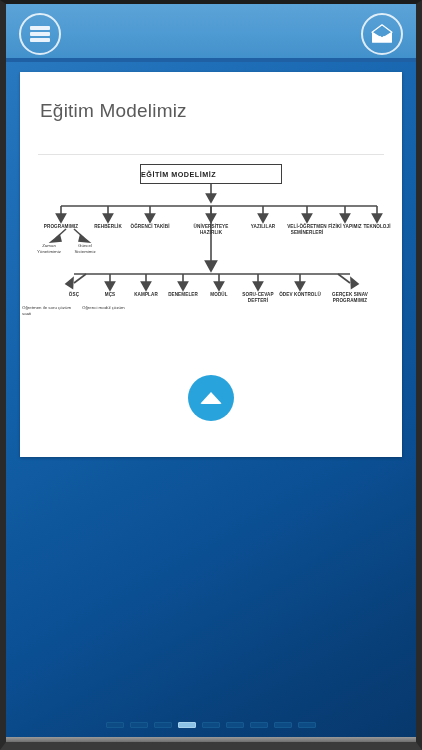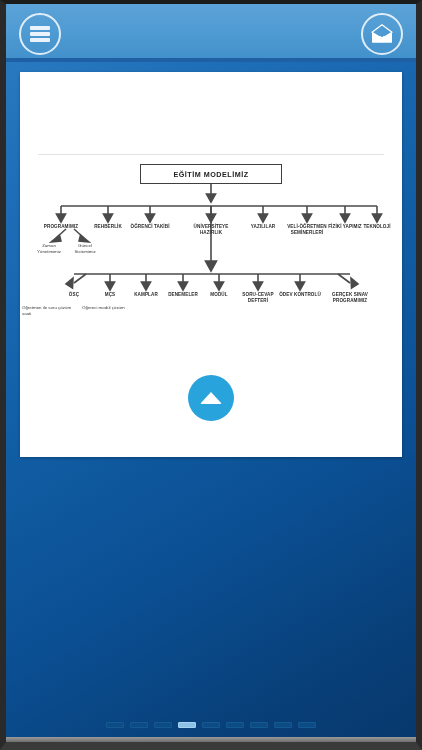--- a/index.html
+++ b/index.html
@@ -144,21 +144,21 @@
   .root-box {
     position: absolute;
     left: 120px;
     top: 0px;
     width: 142px;
     height: 20px;
     border: 1.4px solid #3f3f3f;
     box-sizing: border-box;
     display: flex;
     align-items: center;
-    justify-content: center;
+    justify-content: flex-start;
     background: #fff;
   }
   .root-box span {
     font-size: 7.2px;
     font-weight: 700;
     letter-spacing: 0.5px;
     color: #222;
   }
   
   .scroll-top {
@@ -233,20 +233,21 @@
           <svg width="24" height="20" viewBox="0 0 24 20">
             <path d="M2 8.2 L12 0.8 L22 8.2 L22 18.5 L2 18.5 Z" fill="#ffffff"></path>
             <path d="M2 8.2 L12 0.8 L22 8.2 L12 14.5 Z" fill="#4e9ad2" stroke="#ffffff" stroke-width="1.2" stroke-linejoin="round"></path>
             <path d="M2 18.5 L10 11.8 L12 13.2 L14 11.8 L22 18.5 Z" fill="#ffffff"></path>
           </svg>
         </span>
       </div>
     </div>
 
     <div class="card">
+      <div class="card-title">Eğitim Modelimiz</div>
       <div class="card-divider"></div>
 
       <div class="diagram">
 
         <div class="root-box">
           <span>EĞİTİM MODELİMİZ</span>
         </div>
 
         <svg width="382" height="200" viewBox="0 0 382 200">
           <g stroke="#4a4a4a" stroke-width="1.6" fill="#4a4a4a">

